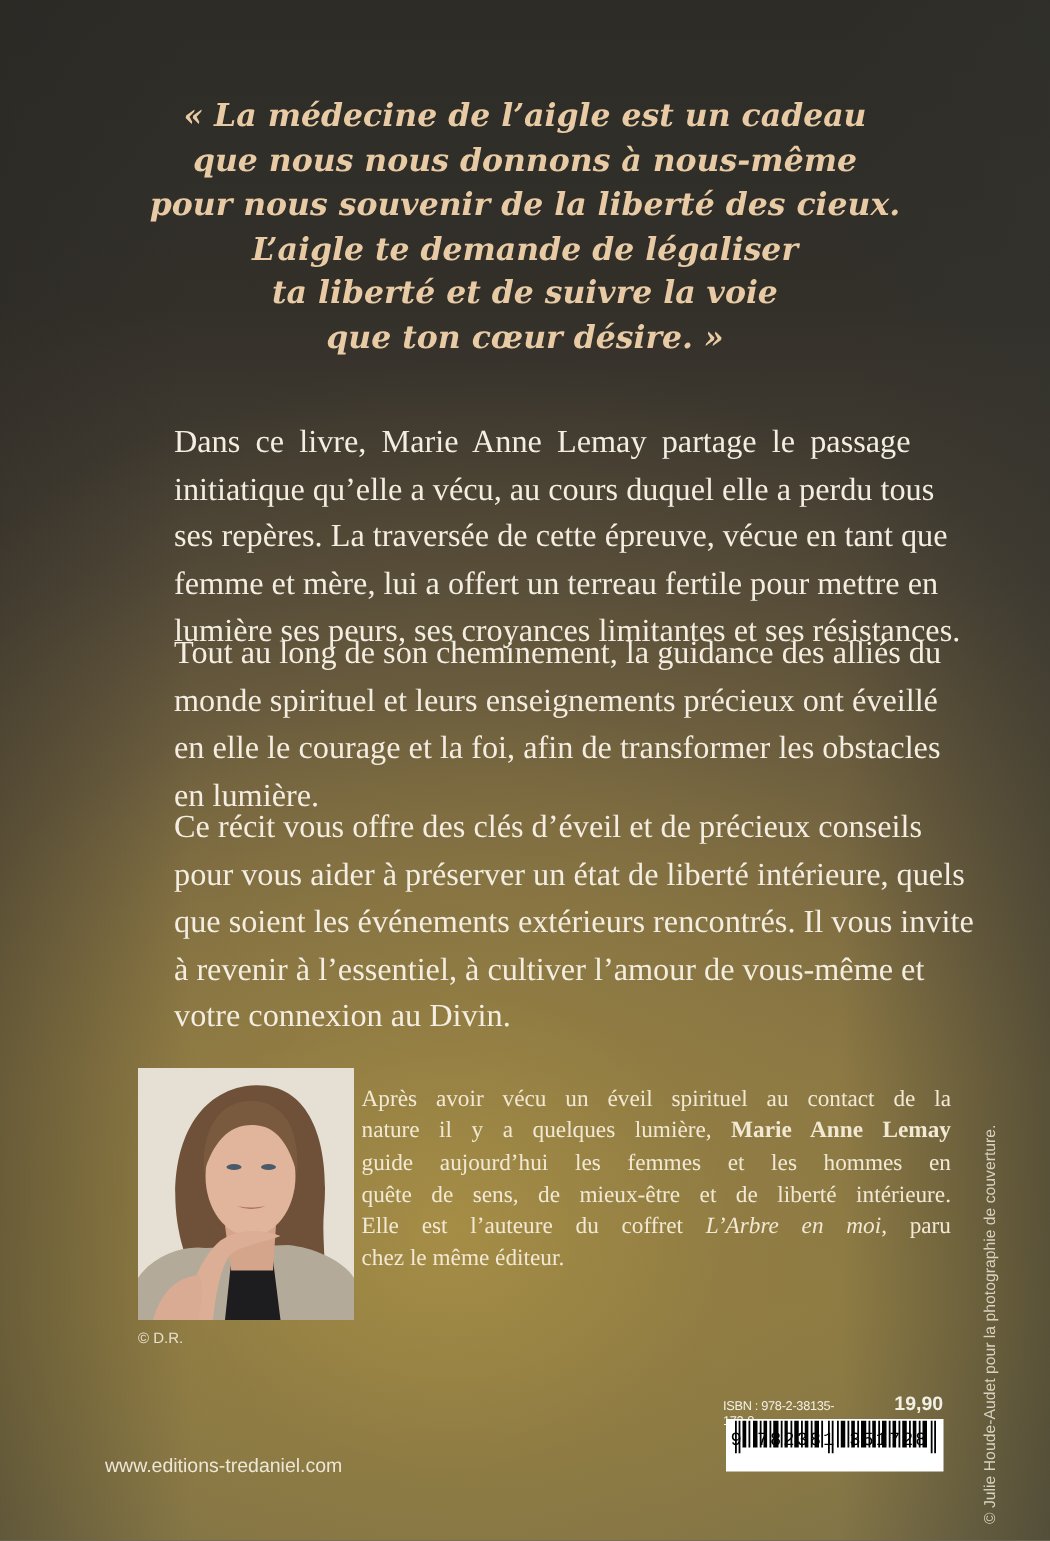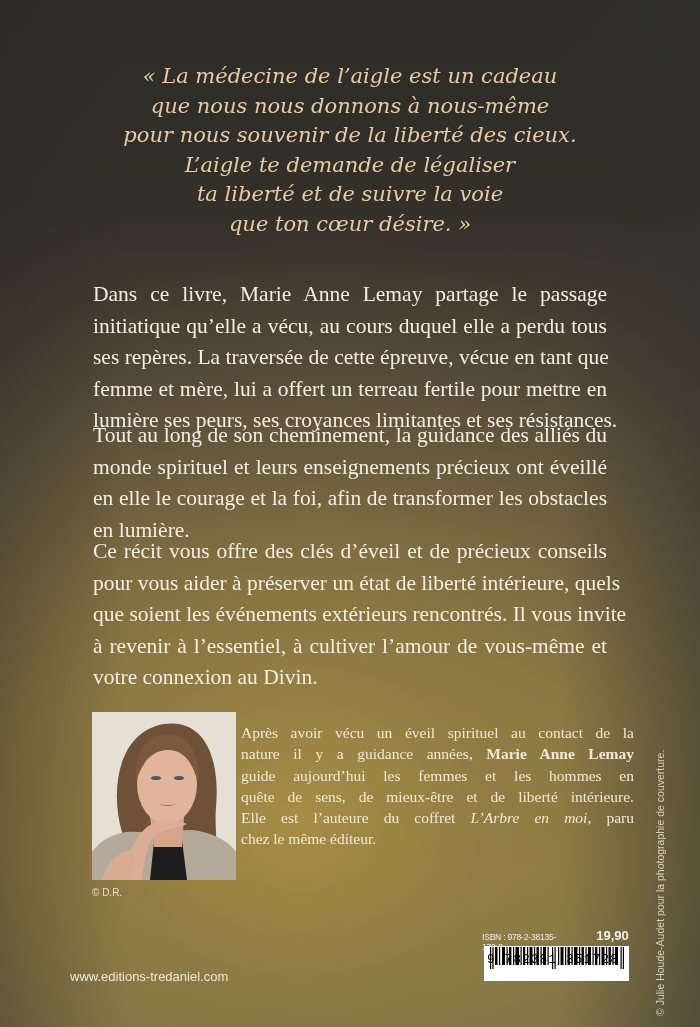--- a/index.html
+++ b/index.html
@@ -17,30 +17,31 @@
   .cover::after {
     content: ""; position: absolute; inset: 0; pointer-events: none;
     background: linear-gradient(90deg, rgba(40,38,34,0.35) 0%, rgba(0,0,0,0) 18%, rgba(0,0,0,0) 80%, rgba(50,50,45,0.55) 100%);
   }
   .quote {
     position: absolute; left: 60px; top: 62px; width: 580px;
     text-align: center;
     font-family: "DejaVu Serif", serif; font-style: italic;
     color: #e8cba5; font-size: 21px; line-height: 29.5px;
     z-index: 2;
+    font-weight: bold;
   }
   .quote .ql { display: block; white-space: nowrap; }
   .body-text {
     position: absolute; left: 93px; width: 514px;
     font-family: "Liberation Serif", serif;
     color: #f4eee2; font-size: 21.5px; line-height: 31.5px;
     text-align: justify; text-align-last: left;
     z-index: 2;
   }
-  .body-text .bl { display: block; text-align: justify; text-align-last: justify; white-space: nowrap; }
+  .body-text .bl { display: block; text-align: justify; text-align-last: justify; white-space: nowrap; margin-left: 23px; }
   .body-text .bl.last { text-align-last: left; }
   .p1 { top: 279px; }
   .p2 { top: 420px; }
   .p3 { top: 536px; }
   .photo {
     position: absolute; left: 92px; top: 712px; width: 144px; height: 168px;
     background: #e4ddd2; overflow: hidden; z-index: 2;
   }
   .photo svg { display: block; }
   .photo-credit {
@@ -145,21 +146,21 @@
       <path d="M66 92 Q75 96 85 92 Q75 94 66 92 Z" fill="#b06a5e"></path>
 
       <path d="M30 168 C34 150 40 128 55 115 C68 106 85 108 95 112 C85 116 70 118 62 124 C55 132 52 150 50 168 Z" fill="#dcae95"></path>
       <path d="M10 168 C15 150 25 140 40 138 C45 145 42 160 40 168 Z" fill="#d9ab92"></path>
     </svg>
   </div>
   <div class="photo-credit">© D.R.</div>
 
   <div class="bio">
     <span class="bl">Après avoir vécu un éveil spirituel au contact de la</span>
-    <span class="bl"><span>nature il y a guidance années, </span><b>Marie Anne Lemay</b></span>
+    <span class="bl"><span>nature il y a quelques lumière, </span><b>Marie Anne Lemay</b></span>
     <span class="bl">guide aujourd’hui les femmes et les hommes en</span>
     <span class="bl">quête de sens, de mieux-être et de liberté intérieure.</span>
     <span class="bl"><span>Elle est l’auteure du coffret </span><i>L’Arbre en moi</i><span>, paru</span></span>
     <span class="bl last">chez le même éditeur.</span>
   </div>
 
   <div class="vcredit">© Julie Houde-Audet pour la photographie de couverture.</div>
 
   <div class="isbn-row">
     <span class="isbn">ISBN : 978-2-38135-172-8</span>

